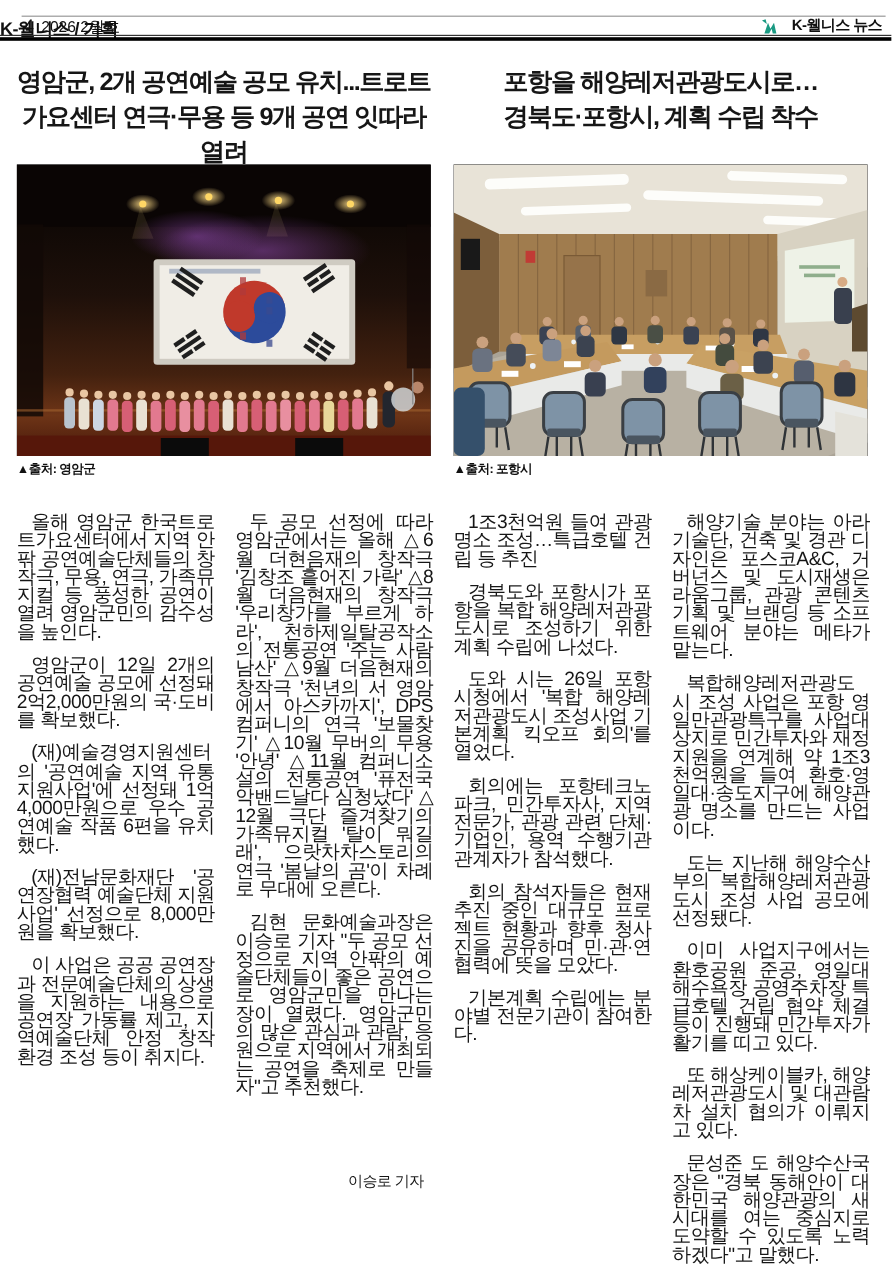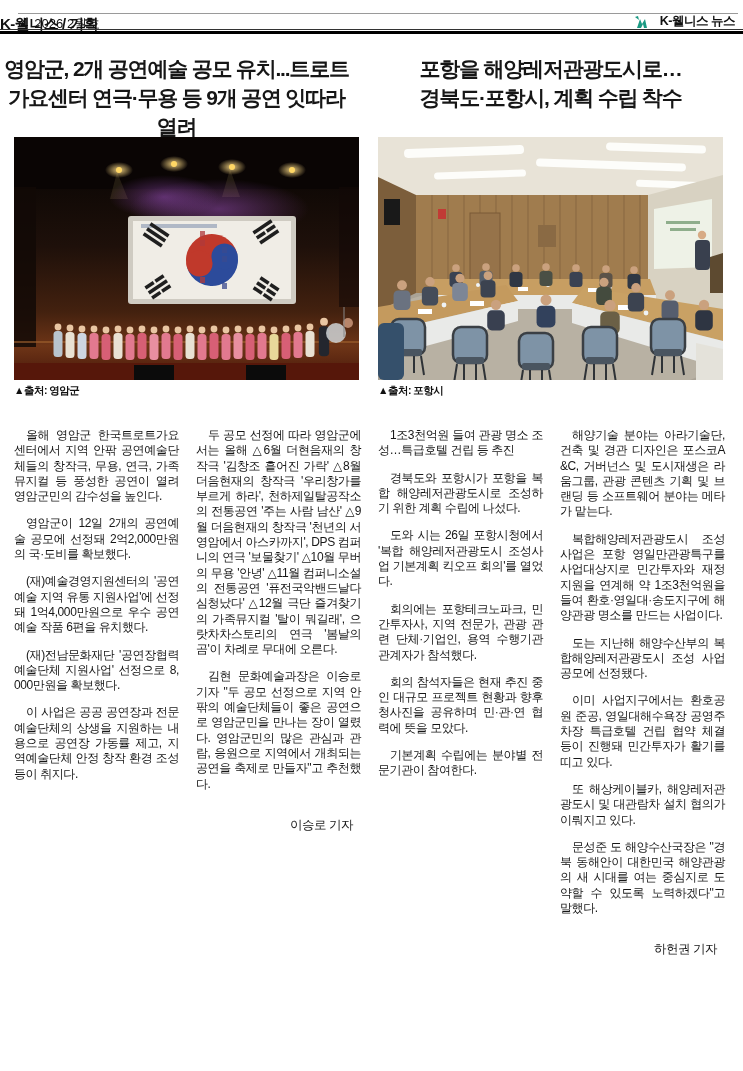--- a/index.html
+++ b/index.html
@@ -14,38 +14,38 @@
   .rule-mid{top:29px;left:0;right:0;height:1px;background:#333;}
   .rule-thick{top:31px;left:0;right:0;height:3px;background:#000;}
   .hdr-left{top:14px;left:20px;font-weight:normal;white-space:nowrap;}
   .hdr-pagenum{font-size:15px;letter-spacing:0;}
   .hdr-edition{font-size:13px;margin-left:6px;}
   .hdr-center{top:15px;left:0;width:618px;text-align:left;font-size:15px;font-weight:600;letter-spacing:-0.5px;}
   .hdr-logo{top:13px;right:8px;display:flex;align-items:center;gap:12px;font-weight:bold;font-size:12.5px;letter-spacing:-0.5px;}
   .hdr-logo .mark{width:14px;height:14px;display:inline-block;}
   
   .headline{width:345px;text-align:center;font-weight:600;font-size:21px;line-height:29px;letter-spacing:-1.2px;color:#161616;}
-  .headline-left{top:54px;left:4px;}
+  .headline-left{top:54px;left:14px;}
   .headline-right{top:54px;left:378px;}
   
   .photo{width:345px;height:243px;top:137px;overflow:hidden;background:#222;}
   .photo-left{left:14px;}
   .photo-right{left:378px;}
   .photo svg{display:block;width:100%;height:100%;}
   .caption{top:384px;font-size:10.5px;font-weight:bold;text-align:left;letter-spacing:-0.5px;}
   .caption-left{left:14px;width:362px;}
   .caption-right{left:378px;width:345px;}
   
   .cols{top:428px;left:14px;width:711px;display:flex;gap:17px;}
   .col{flex:1;min-width:0;}
   .col p{
-    margin:0 0 12px 0;font-size:12px;line-height:15.3px;letter-spacing:-0.4px;
+    margin:0 0 12px 0;font-size:16px;line-height:15.3px;letter-spacing:-0.4px;
     text-align:justify;word-break:break-all;text-indent:12px;color:#161616;
   }
-  .byline{margin-top:25px;text-align:right;font-size:12.5px;letter-spacing:-0.5px;color:#161616;padding-right:8px;}
+  .byline{margin-top:62px;text-align:right;font-size:12.5px;letter-spacing:-0.5px;color:#161616;padding-right:8px;}
 </style>
 </head>
 <body>
 
 <div class="abs rule-thin-top"></div>
 <div class="abs hdr-left">
   <span class="hdr-pagenum">4</span><span class="hdr-edition">2026 2월호</span>
 </div>
 <div class="abs hdr-center">K-웰니스 / 기획</div>
 <div class="abs hdr-logo">

